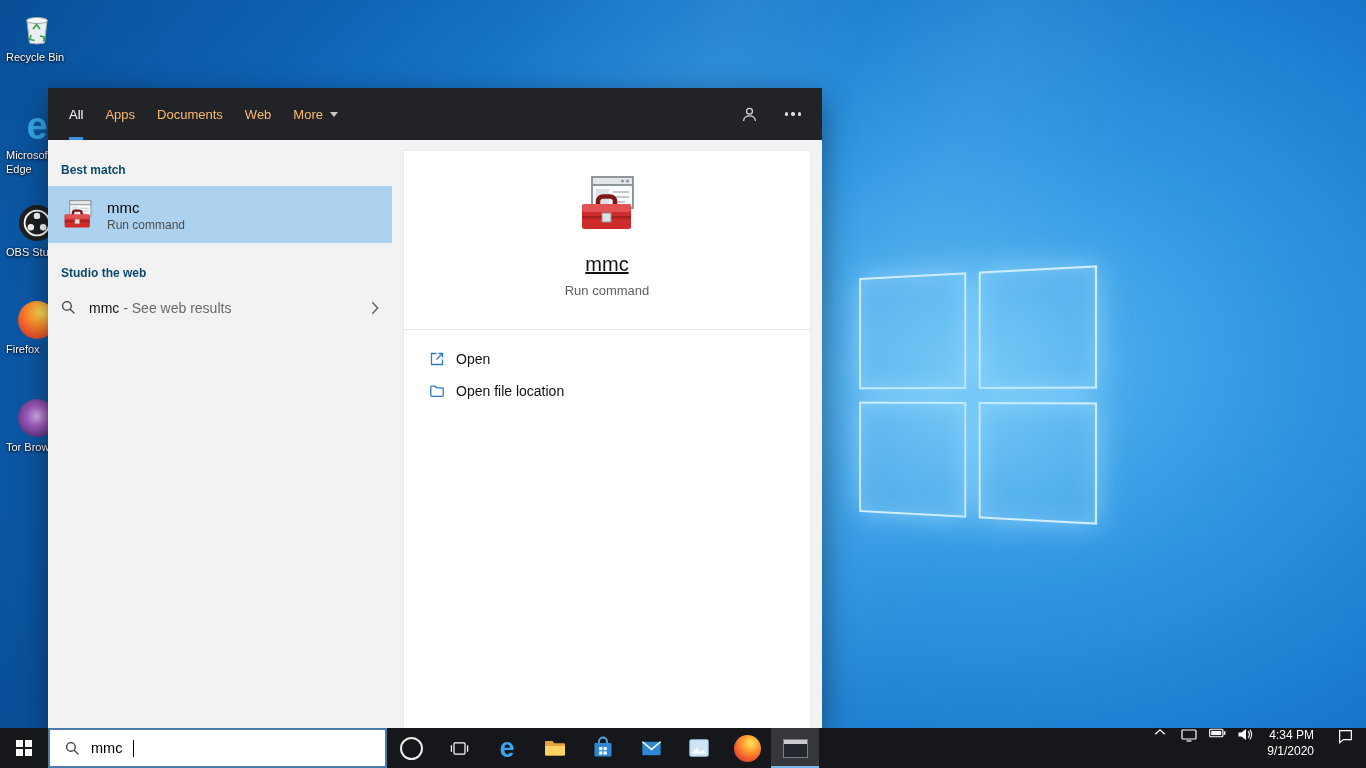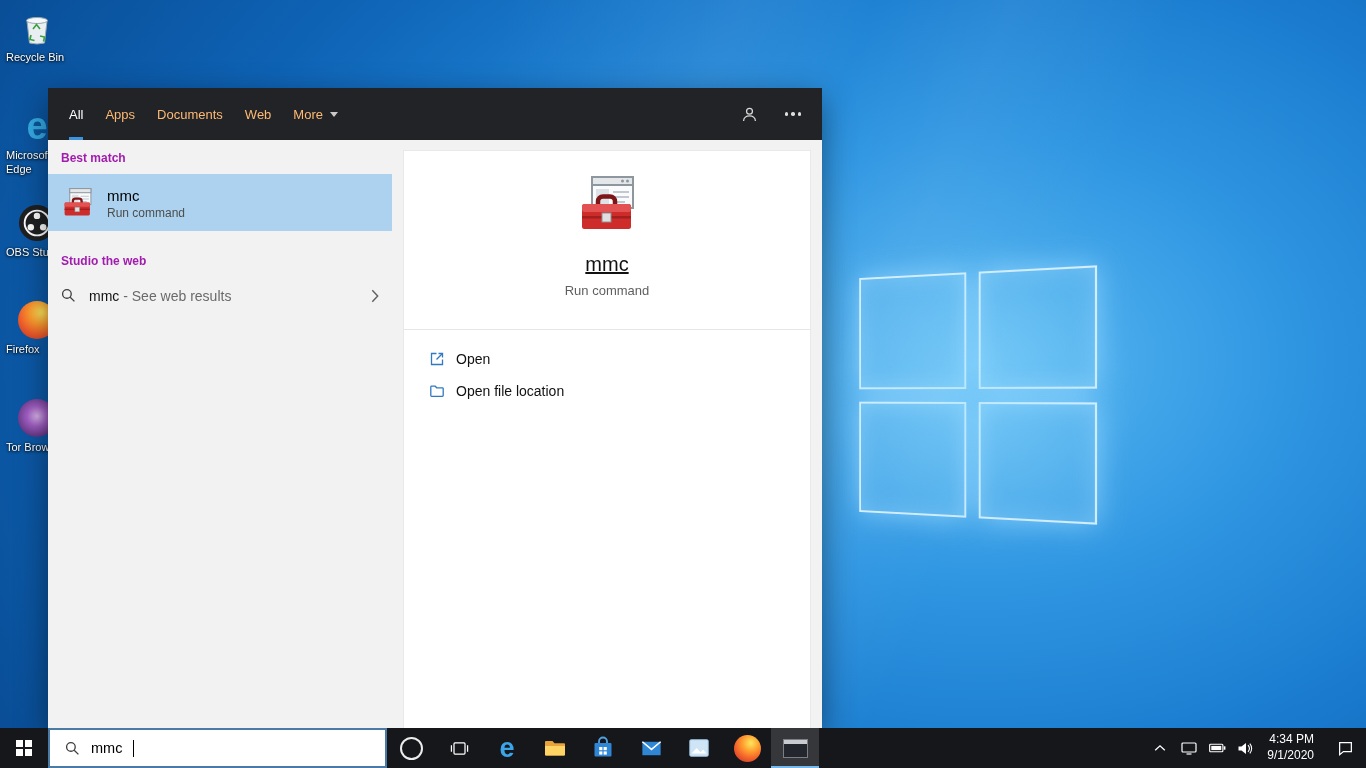--- a/index.html
+++ b/index.html
@@ -43,21 +43,21 @@
   .tab.active::after{content:"";position:absolute;left:11px;right:11px;bottom:0;height:3px;background:#3d93dd;}
   .caret-down{width:0;height:0;border-left:4.5px solid transparent;border-right:4.5px solid transparent;
      border-top:5px solid #c9c9c9;margin-left:7px;}
   .hdr-right{margin-left:auto;display:flex;align-items:center;gap:6px;}
   .hdr-btn{width:38px;height:38px;display:flex;align-items:center;justify-content:center;cursor:pointer;}
   .dots{display:flex;gap:3px;}
   .dots i{width:3.5px;height:3.5px;border-radius:50%;background:#e0e0e0;}
 
   .sp-body{flex:1;display:flex;background:#f2f2f2;min-height:0;}
   .left-col{width:344px;flex:0 0 auto;display:flex;flex-direction:column;}
-  .section-label{font-size:12px;font-weight:bold;color:#a21caf;padding:11px 13px 9px;}
+  .section-label{font-size:12px;font-weight:bold;color:#0c4a6e;padding:23px 13px 9px;}
   .sl-2{padding-top:23px;}
   .best-match{height:57px;background:#acd2ef;display:flex;align-items:center;gap:13px;
      padding:0 13px;cursor:pointer;}
   .bm-icon{width:33px;height:33px;flex:0 0 auto;}
   .bm-title{font-size:15px;color:#000;line-height:1.45;}
   .bm-sub{font-size:12px;color:#4d4d4d;}
   .web-item{height:37px;display:flex;align-items:center;gap:13px;padding:0 13px;cursor:pointer;color:#111;justify-content:flex-end;}
   .web-text{font-size:14px;}
   .web-text .dim{color:#6a6a6a;}
   .web-chevron{margin-left:auto;display:flex;align-items:center;}
@@ -84,21 +84,21 @@
   .tb-search-text{font-size:14.5px;color:#000;}
   .caret-bar{width:1px;height:17px;background:#000;}
   .cortana-ring{width:19px;height:19px;border:2px solid #ececec;border-radius:50%;}
   .tb-edge-e{font-size:27px;font-weight:bold;color:#3aa5e8;line-height:1;}
   .ff-small{width:27px;height:27px;border-radius:50%;
     background:radial-gradient(circle at 62% 30%, #ffdd55 5%, #ff9a2e 35%, #f3642c 60%, #d43d2a 85%);}
   .console-glyph{width:25px;height:19px;background:#23262c;border:1px solid #7a7e85;
     box-sizing:border-box;position:relative;}
   .console-glyph::before{content:"";position:absolute;left:0;top:0;right:0;height:4px;background:#c9cbd0;}
   .tb-btn.active-app{background:rgba(255,255,255,0.14);box-shadow:inset 0 -2px 0 #76b9ed;}
-  .tray{margin-left:auto;display:flex;align-items:center;}
+  .tray{margin-left:auto;display:flex;align-items:flex-start;}
   .tray-btn{display:flex;align-items:center;justify-content:center;cursor:pointer;}
   .w30{width:30px;} .w28{width:28px;} .w42{width:42px;}
   .clock{display:flex;flex-direction:column;align-items:flex-end;justify-content:center;color:#fff;
      font-size:12px;line-height:1.3;padding:0 10px 0 8px;cursor:pointer;}
 </style>
 </head>
 <body>
 
 <div class="wallpaper">
   <div class="ray"></div>

